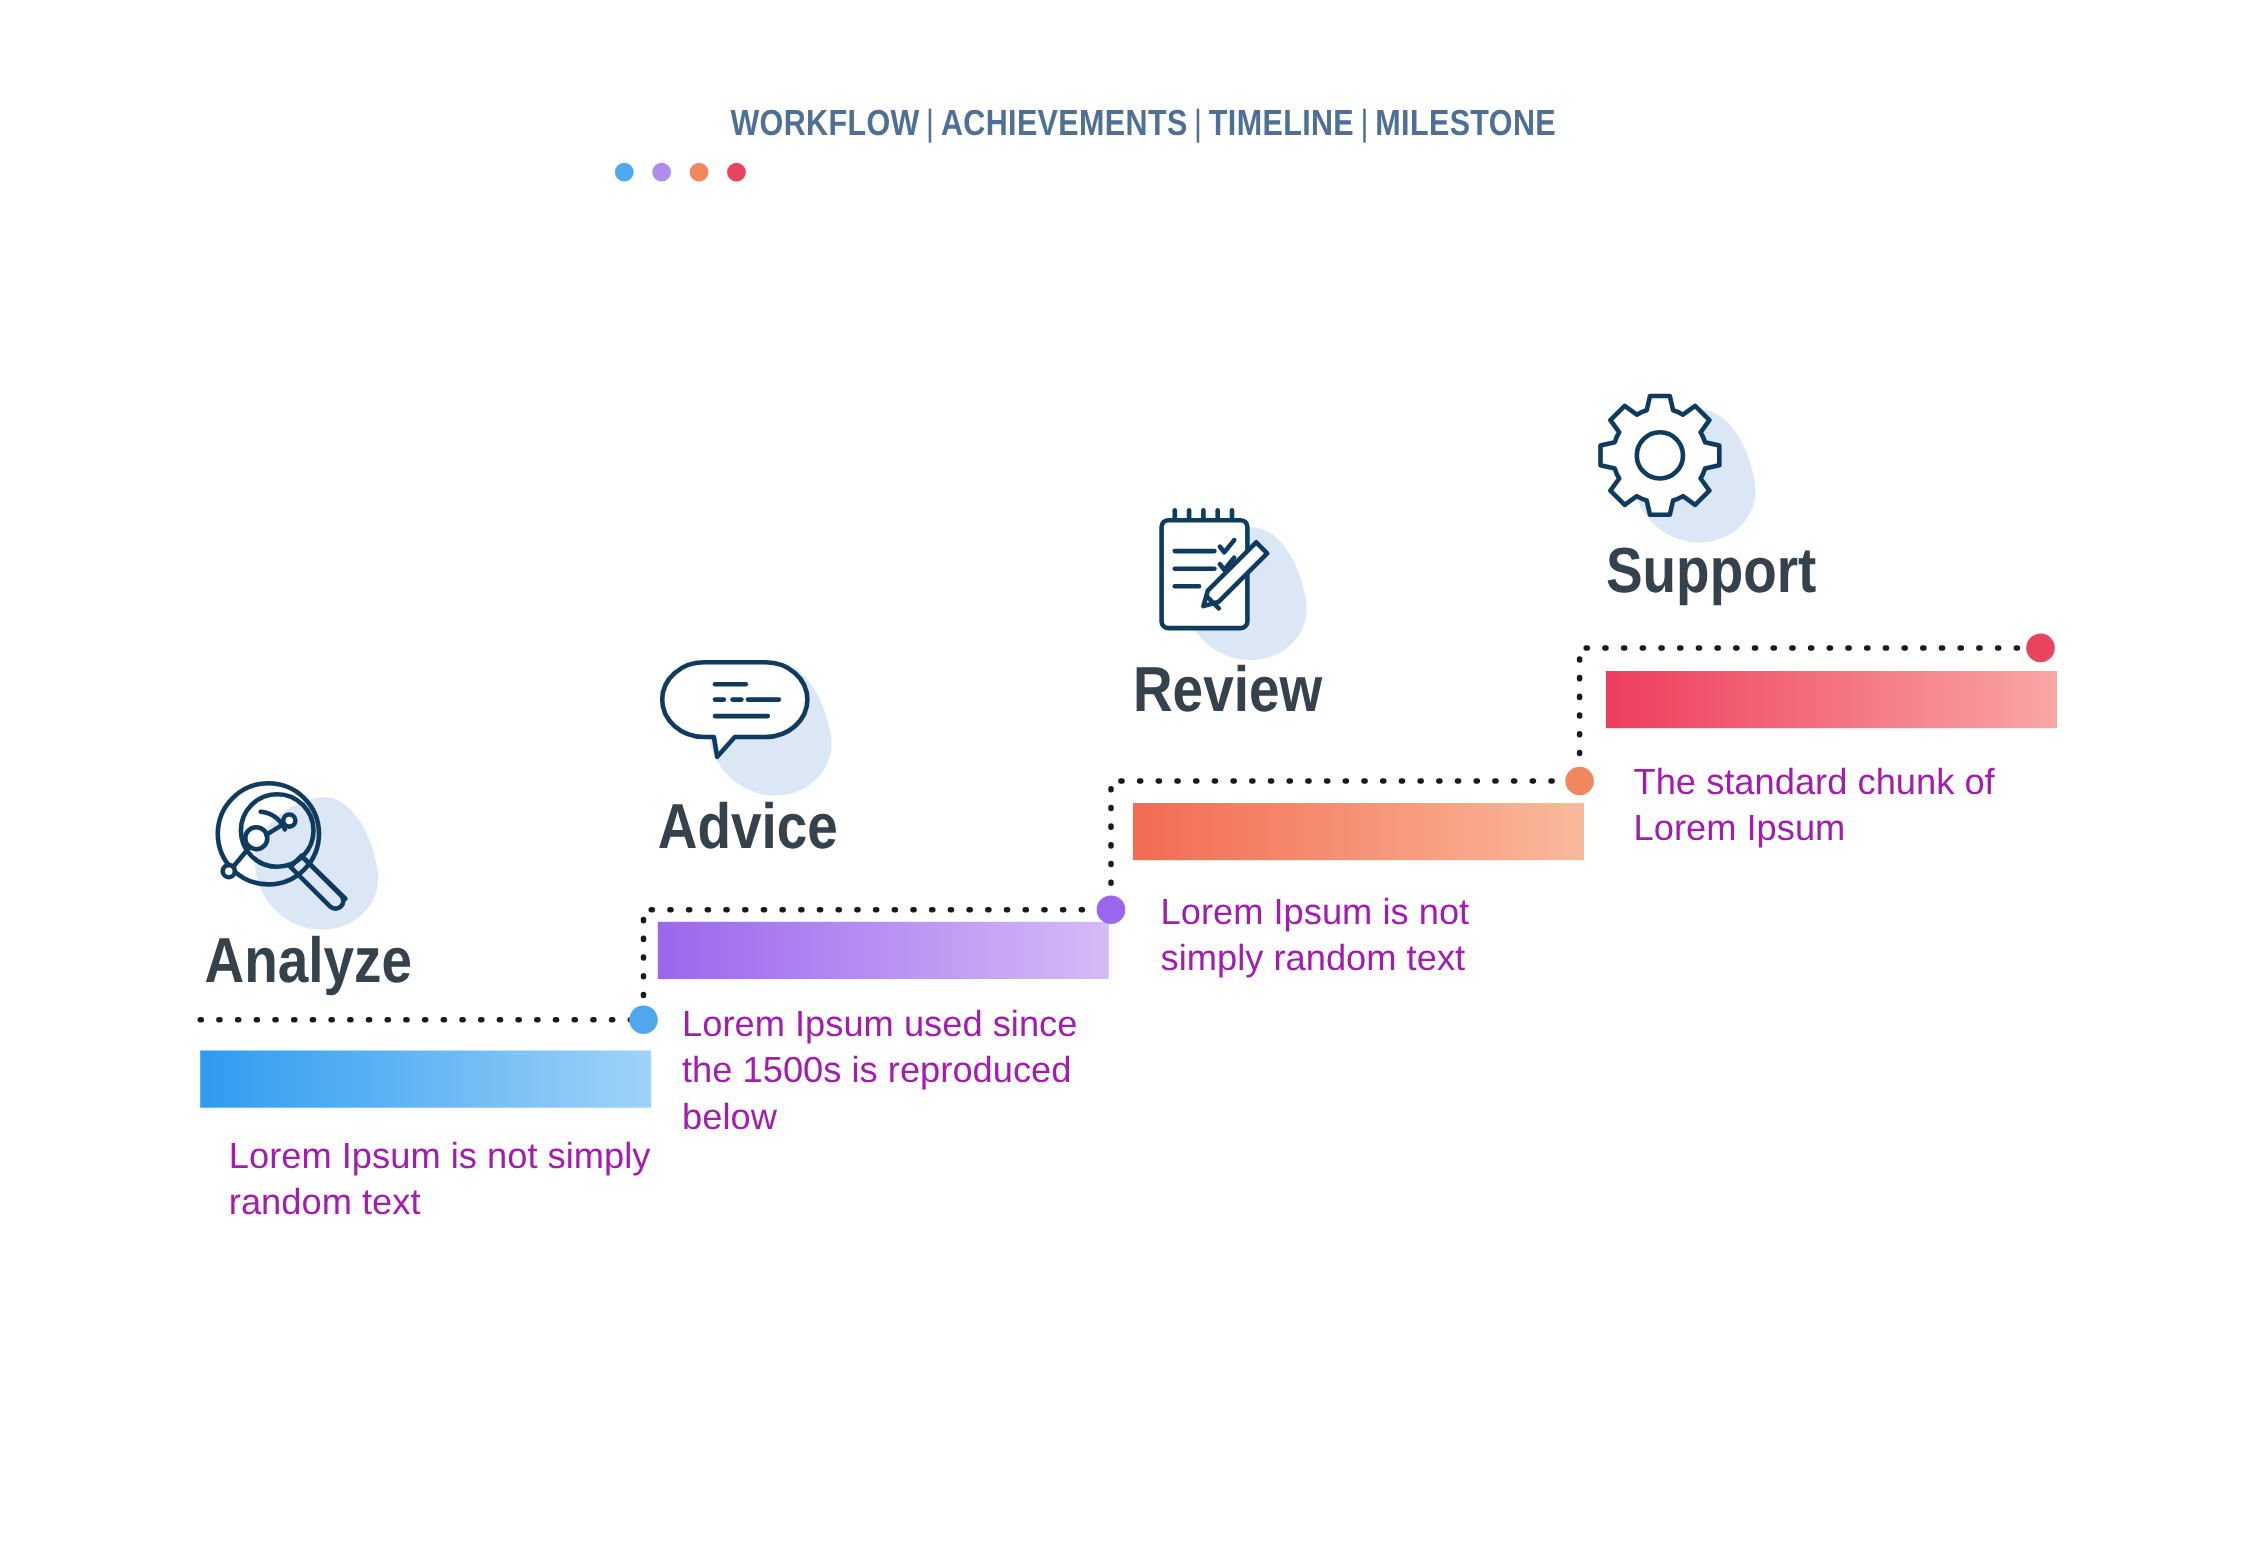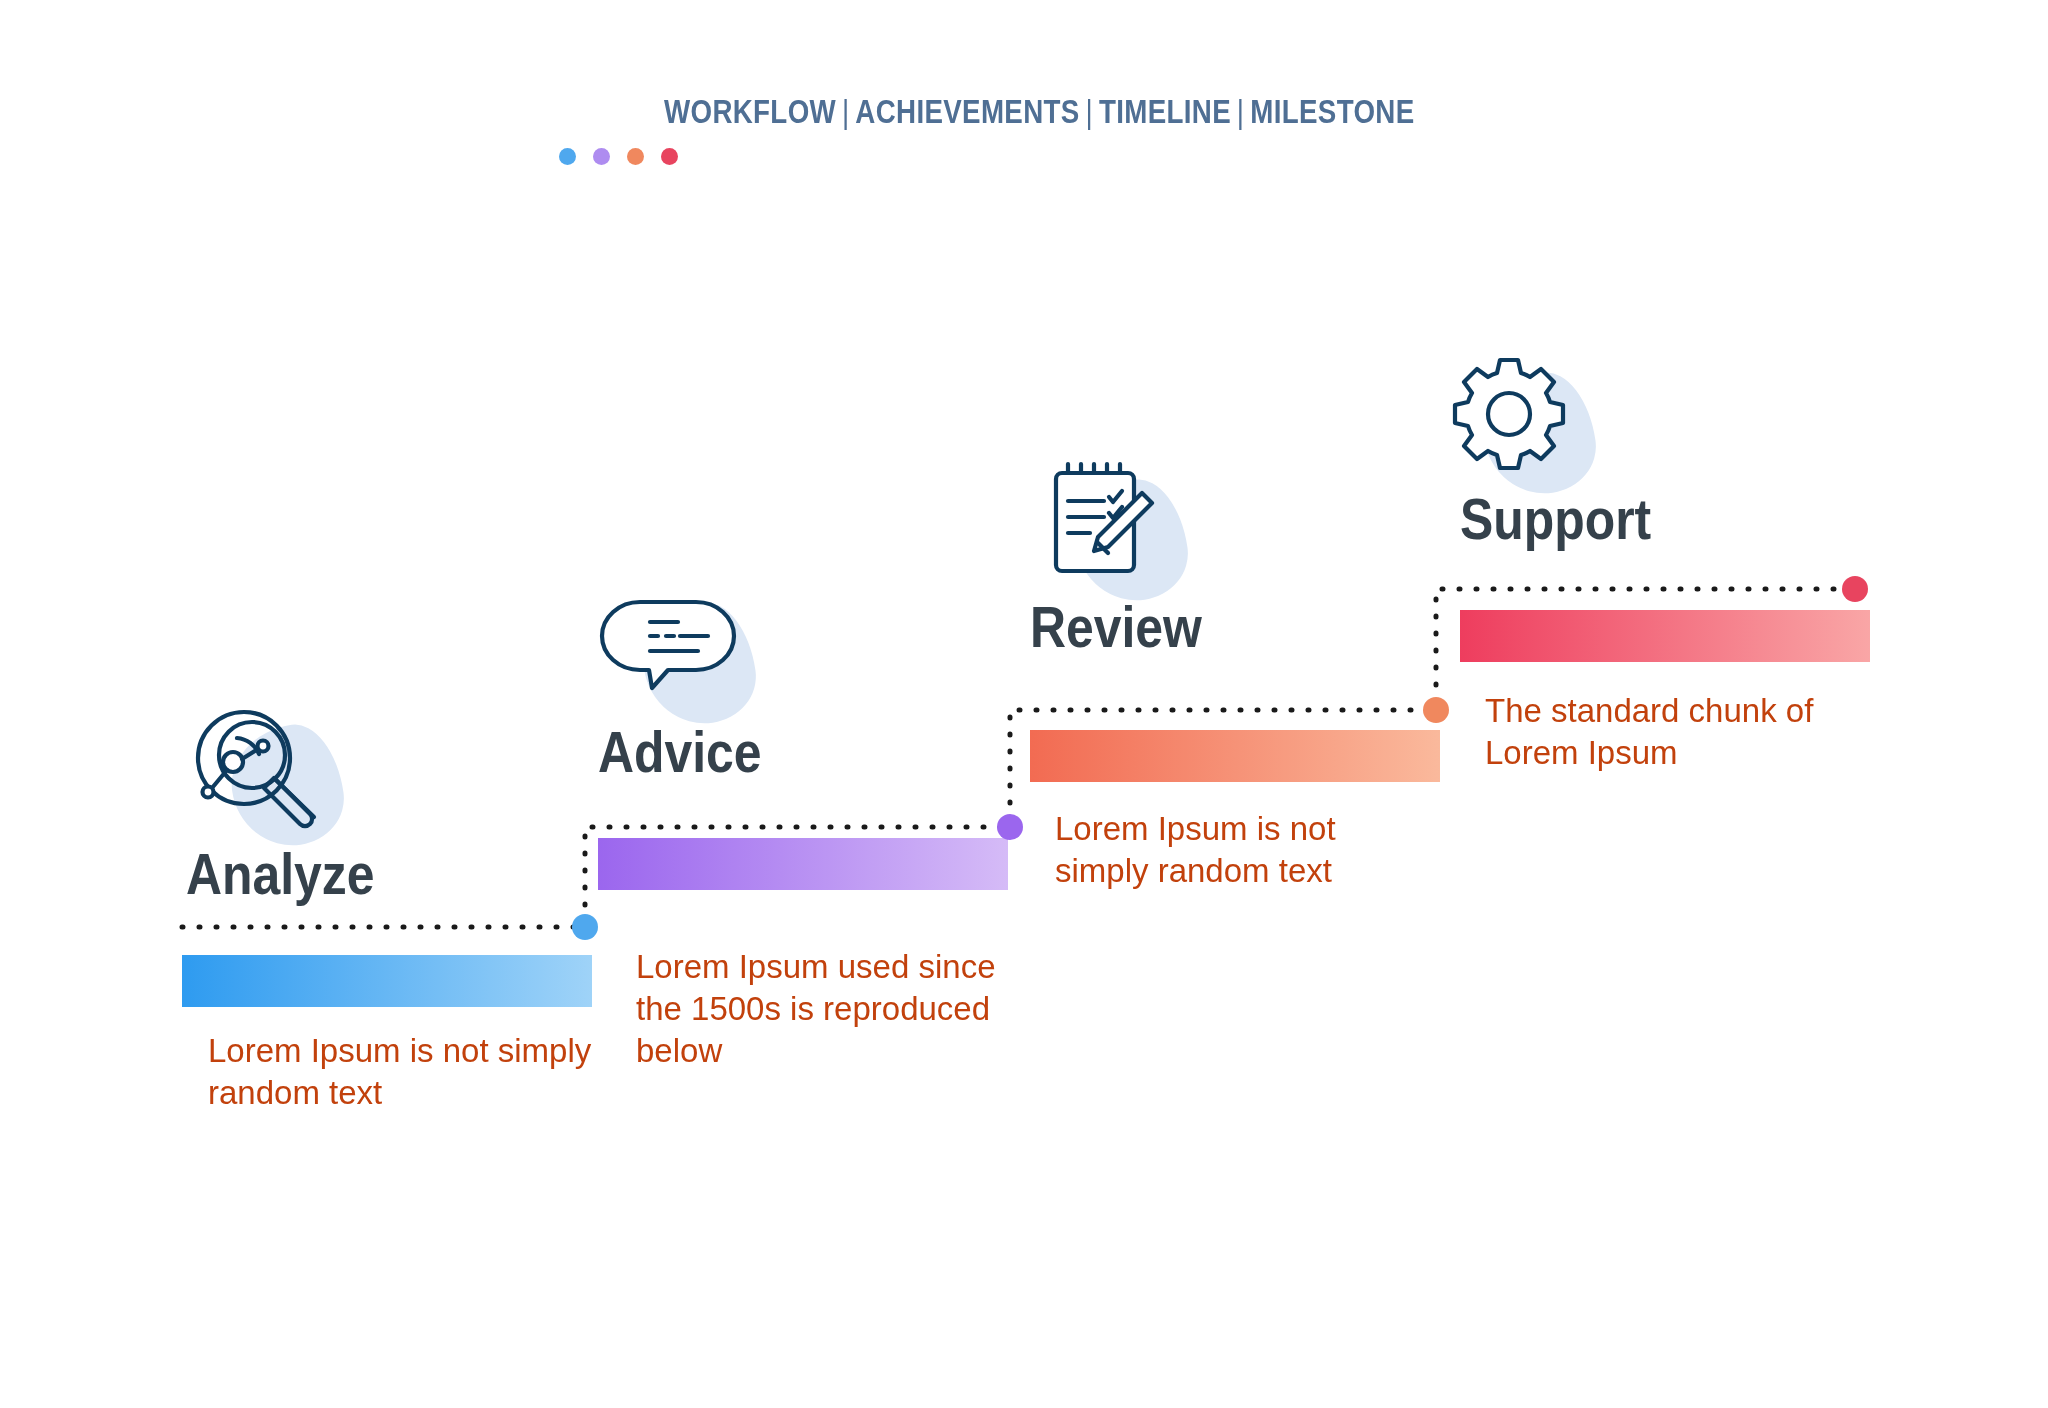--- a/index.html
+++ b/index.html
@@ -48,21 +48,21 @@
     position:absolute;
     font-family:"Liberation Sans Narrow","Liberation Sans", sans-serif;
     font-weight:bold; font-size:58px; color:#35414B; line-height:1;
     white-space:nowrap; transform:scaleX(0.86); transform-origin:left center;
   }
 
   .step-bar { position:absolute; height:52px; }
 
   .step-desc {
     position:absolute;
-    font-size:33px; color:#c2410c; line-height:1.27;
+    font-size:33px; color:#a21caf; line-height:1.27;
     font-family:"Liberation Sans", sans-serif;
   }
 
   
   .stairs { position:absolute; left:0; top:0; width:2048px; height:1408px; pointer-events:none; }
   .node { position:absolute; width:26px; height:26px; border-radius:50%; }
 </style>
 </head>
 <body>
 
@@ -130,21 +130,21 @@
           <line x1="52" y1="73" x2="100" y2="73"></line>
         </g>
       </svg>
     </div>
 
     <div class="step-title" style="left:598px; top:723px;">Advice</div>
 
     <div class="step-bar" style="left:598px; top:838px; width:410px;
          background:linear-gradient(90deg,#9B66EE 0%,#D5BBF7 100%);"></div>
 
-    <div class="step-desc" style="left:636px; top:910px; width:360px;margin-top:36px;">Lorem Ipsum used since the 1500s is reproduced below</div>
+    <div class="step-desc" style="left:620px; top:910px; width:360px;">Lorem Ipsum used since the 1500s is reproduced below</div>
   </div>
 
   <div class="step">
 
     <div class="step-icon" style="left:1030px; top:455px;">
       <div class="blob"></div>
       <svg width="150" height="150" viewBox="0 0 150 150">
         <g fill="none" stroke="#0E3B5E" stroke-width="4.2" stroke-linecap="round" stroke-linejoin="round">
           <line x1="38" y1="9" x2="38" y2="26"></line>
           <line x1="51" y1="9" x2="51" y2="26"></line>

